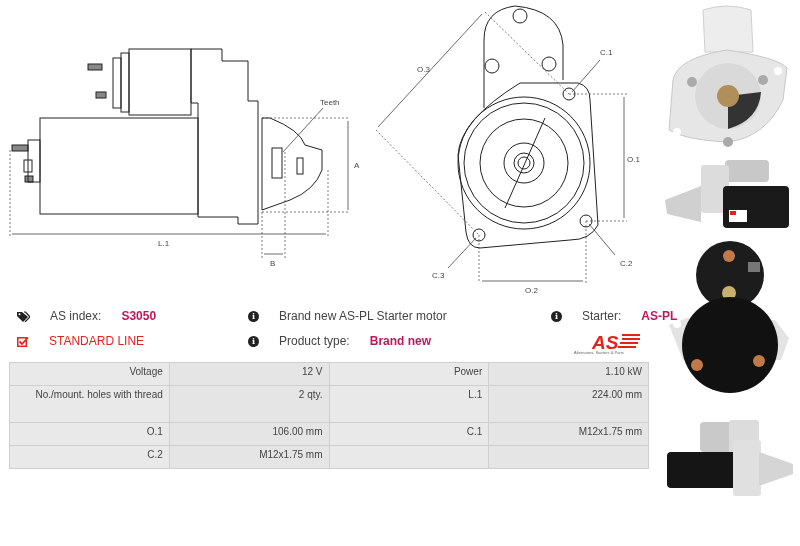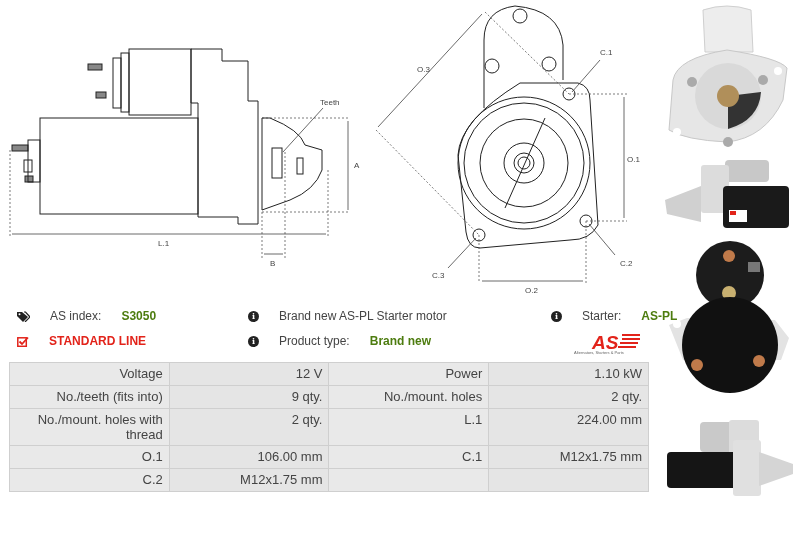--- a/index.html
+++ b/index.html
@@ -1,24 +1,24 @@
 <!DOCTYPE html>
 <html><head>
 <meta charset="utf-8">
 <style>
   * { box-sizing: border-box; margin: 0; padding: 0; }
   body { width: 800px; height: 546px; background: #ffffff; font-family: "Liberation Sans", sans-serif; color: #333; position: relative; overflow: hidden; }
   .drawing { position: absolute; left: 0; top: 0; width: 660px; height: 300px; }
   .photos { position: absolute; left: 655px; top: 0; width: 145px; height: 546px; }
   .info { position: absolute; font-size: 12px; color: #444; display: flex; align-items: center; gap: 20px; }
-  .info b { color: #4d7c0f; font-weight: bold; }
-  .red { color: #e2231a; font-weight: bold; text-align: right; }
+  .info b { color: #be185d; font-weight: bold; }
+  .red { color: #e2231a; font-weight: normal; text-align: right; }
   .icon { display: inline-flex; align-items: center; justify-content: center; }
   .info-circle { width: 11px; height: 11px; border-radius: 50%; background: #222; color: #fff; font-size: 8px; font-weight: bold; font-family: "DejaVu Serif", serif; }
-  table.specs { position: absolute; left: 9px; top: 362px; width: 640px; border-collapse: collapse; font-size: 13px; color: #444; }
+  table.specs { position: absolute; left: 9px; top: 362px; width: 640px; border-collapse: collapse; font-size: 10px; color: #444; }
   table.specs td { border: 1px solid #cfcfcf; height: 23px; padding: 3px 6px; text-align: right; vertical-align: top; width: 160px; }
   table.specs td.lbl { background: #e9e9e9; }
   table.specs td.val { background: #e5e5e5; text-align: right; }
   table.specs tr.tall td { height: 37px; }
   .logo { position: absolute; left: 584px; top: 330px; width: 66px; height: 26px; }
   .logo-sub { position: absolute; left: 574px; top: 350px; font-size: 4px; color: #666; white-space: nowrap; }
   .dim-text { font-family: "Liberation Sans", sans-serif; font-size: 8px; fill: #444; }
 </style>
 </head>
 <body>
@@ -196,26 +196,20 @@
 <div class="logo-sub">Alternators, Starters &amp; Parts</div>
 
 <table class="specs">
   <tbody>
     <tr>
       <td class="lbl">Voltage</td>
       <td class="val">12 V</td>
       <td class="lbl">Power</td>
       <td class="val">1.10 kW</td>
     </tr>
-    <tr>
-      <td class="lbl">No./teeth (fits into)</td>
-      <td class="val">9 qty.</td>
-      <td class="lbl">No./mount. holes</td>
-      <td class="val">2 qty.</td>
-    </tr>
     <tr class="tall">
       <td class="lbl">No./mount. holes with thread</td>
       <td class="val">2 qty.</td>
       <td class="lbl">L.1</td>
       <td class="val">224.00 mm</td>
     </tr>
     <tr>
       <td class="lbl">O.1</td>
       <td class="val">106.00 mm</td>
       <td class="lbl">C.1</td>

